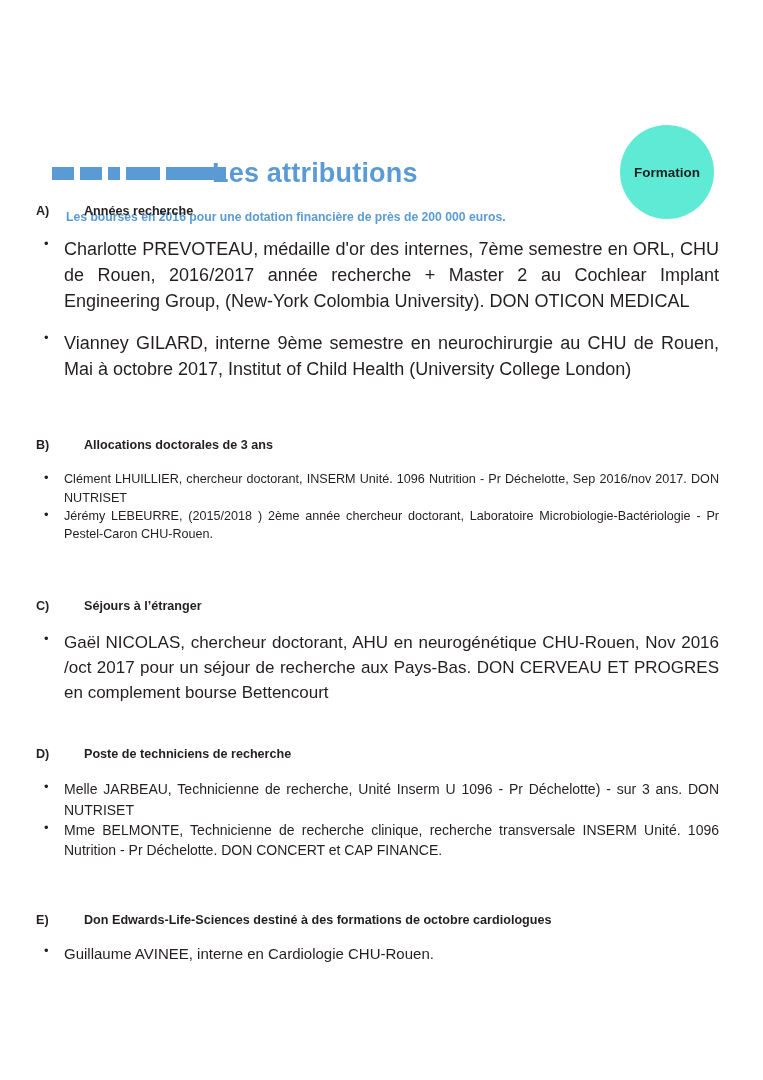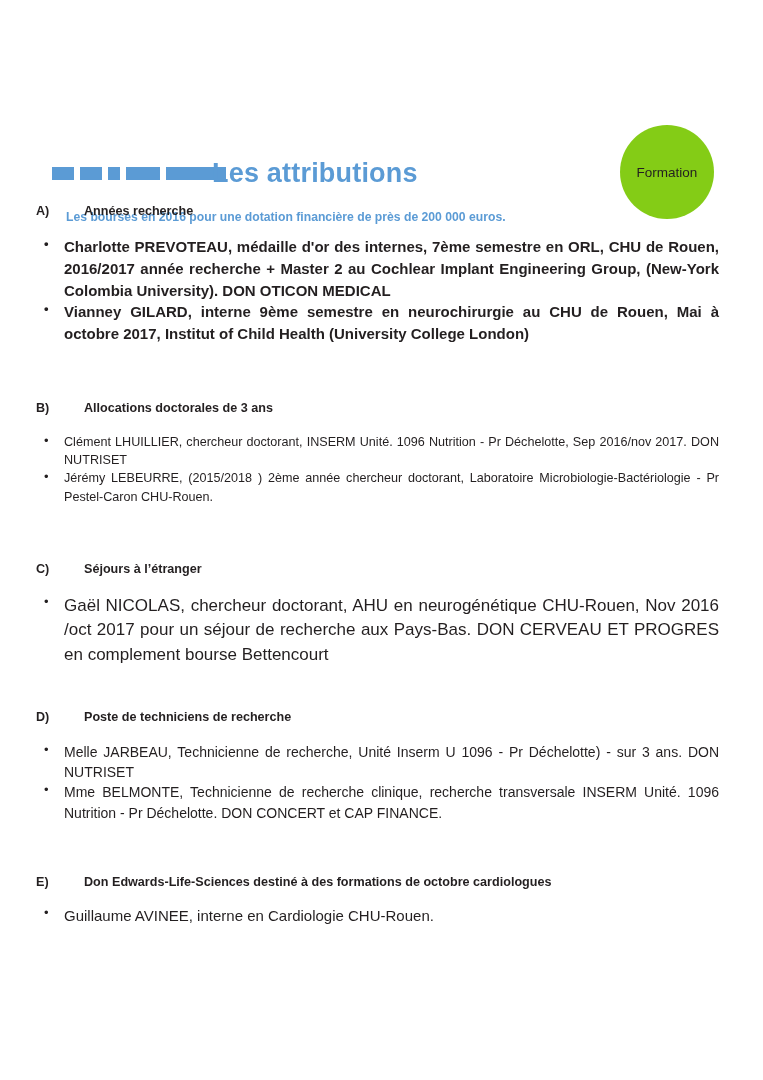--- a/index.html
+++ b/index.html
@@ -70,27 +70,27 @@
     margin-left: 36px;
   }
 
   .badge {
     position: absolute;
     left: 620px;
     top: 65px;
     width: 94px;
     height: 94px;
     border-radius: 50%;
-    background: #84cc16;
+    background: #5eead4;
     color: #231f20;
     display: flex;
     align-items: center;
     justify-content: center;
     font-size: 13.5px;
-    font-weight: normal;
+    font-weight: bold;
   }
 
   
   .content {
     position: absolute;
     left: 0;
     top: 190px;
     width: 763px;
   }
 
@@ -126,21 +126,21 @@
     color: #231f20;
   }
   ul.bullets li::before {
     content: "\2022";
     position: absolute;
     left: 8px;
     top: -1px;
     font-size: 13px;
     color: #231f20;
   }
-  .sec-a ul.bullets li { font-size: 15px; font-weight: bold; }
+  .sec-a ul.bullets li { font-size: 18px; }
   .sec-b ul.bullets li { font-size: 12.6px; }
   .sec-c ul.bullets li { font-size: 17px; }
   .sec-d ul.bullets li { font-size: 14px; }
   .sec-e ul.bullets li { font-size: 15px; }
 </style>
 </head>
 <body>
 
 <div class="page">
 
@@ -165,21 +165,21 @@
 
   <div class="content">
 
     <div class="section sec-a" style="margin-top: 14px;">
       <div class="section-heading">
         <span class="letter">A)</span>
         <span class="label">Années recherche</span>
       </div>
       <ul class="bullets" style="margin-top: 18px;">
         <li>Charlotte PREVOTEAU, médaille d'or des internes, 7ème semestre en ORL, CHU de Rouen, 2016/2017 année recherche + Master 2 au Cochlear Implant Engineering Group, (New-York Colombia University). DON OTICON MEDICAL</li>
-        <li style="">Vianney GILARD, interne  9ème semestre en neurochirurgie au CHU de Rouen, Mai à octobre 2017, Institut of Child Health (University College London)</li>
+        <li style="margin-top: 16px;">Vianney GILARD, interne  9ème semestre en neurochirurgie au CHU de Rouen, Mai à octobre 2017, Institut of Child Health (University College London)</li>
       </ul>
     </div>
 
     <div class="section sec-b" style="margin-top: 56px;">
       <div class="section-heading">
         <span class="letter">B)</span>
         <span class="label">Allocations doctorales de 3 ans</span>
       </div>
       <ul class="bullets" style="margin-top: 18px;">
         <li>Clément LHUILLIER, chercheur doctorant, INSERM Unité. 1096 Nutrition - Pr Déchelotte, Sep 2016/nov 2017. DON NUTRISET</li>

